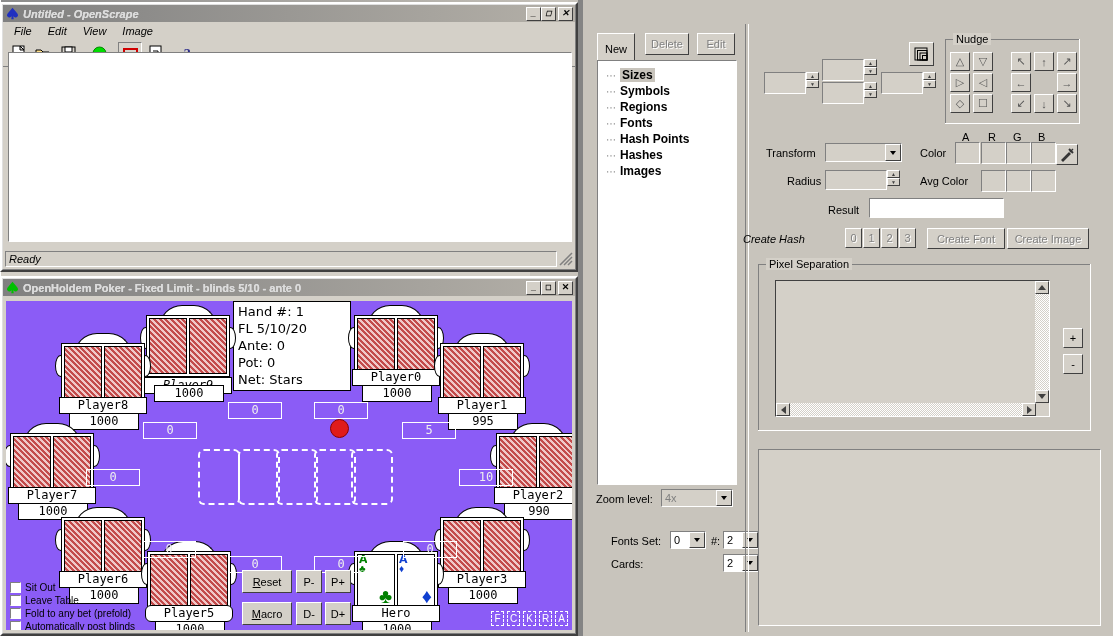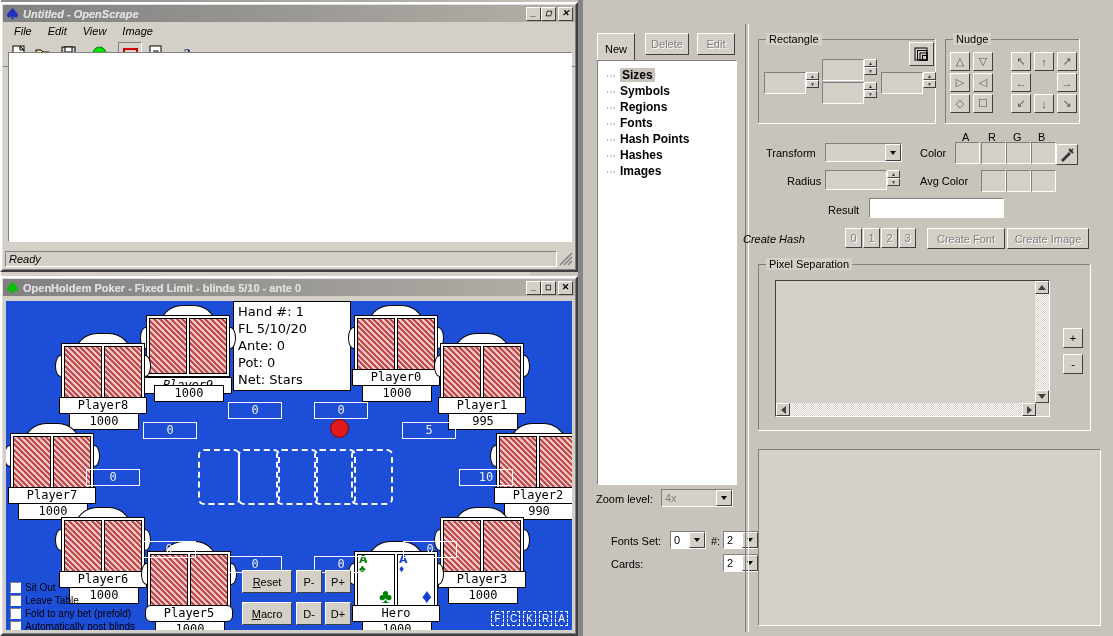--- a/index.html
+++ b/index.html
@@ -26,21 +26,21 @@
   .tb-sep{width:6px;}
   .tbtn{width:24px;height:23px;margin-right:1px;background:#d4d0c8;display:flex;align-items:center;justify-content:center;box-sizing:border-box;border:1px solid transparent;}
   .tbtn.pressed{border-top:1px solid #808080;border-left:1px solid #808080;border-right:1px solid #fff;border-bottom:1px solid #fff;background:#d8d4cc;}
   .canvas{position:absolute;left:5px;top:47px;width:564px;height:190px;background:#fff;border-top:1px solid #808080;border-left:1px solid #808080;border-right:1px solid #fff;border-bottom:1px solid #fff;box-sizing:border-box;}
   .statusbar{position:absolute;left:2px;right:2px;bottom:2px;height:16px;display:flex;align-items:center;}
   .status-pane{flex:1;height:16px;border-top:1px solid #808080;border-left:1px solid #808080;border-right:1px solid #fff;border-bottom:1px solid #fff;box-sizing:border-box;font-size:11px;padding-left:3px;line-height:14px;color:#000;}
   .status-grip{width:14px;height:14px;margin-left:2px;}
 
   
   #poker{left:0px;top:276px;width:578px;height:360px;}
-  .poker-felt{position:absolute;left:3px;top:22px;right:3px;bottom:3px;background:#1d4ed8;overflow:hidden;}
+  .poker-felt{position:absolute;left:3px;top:22px;right:3px;bottom:3px;background:#8b5cf6;overflow:hidden;}
   .seat{position:absolute;}
   .headshape{position:absolute;left:50%;transform:translateX(-50%);top:0;width:56px;height:22px;border:1px solid #000;border-bottom:none;border-radius:28px 28px 0 0;background:#fff;}
   .ear{position:absolute;top:22px;width:9px;height:20px;border:1px solid #000;border-radius:50%;background:#fff;}
   .ear.l{left:-6px;} .ear.r{right:-6px;}
   .cards{position:absolute;top:10px;left:0;width:84px;height:62px;background:#fff;border:1px solid #000;box-sizing:border-box;display:flex;gap:2px;padding:2px;}
   .cardback{flex:1;background:
       repeating-linear-gradient(45deg,#c34b4b 0 2px,#f0c8c8 2px 4px);
     border:1px solid #000;box-sizing:border-box;}
   .cardface{flex:1;background:#fff;border:1px solid #000;box-sizing:border-box;position:relative;overflow:hidden;}
   .cf-rank{position:absolute;left:1px;top:-1px;font-size:11px;font-weight:bold;font-family:"DejaVu Sans",sans-serif;line-height:11px;}
@@ -469,23 +469,20 @@
     <div class="lbl" style="left:611px;top:558px;">Cards:</div>
     <div class="combo white" style="left:723px;top:554px;width:36px;height:18px;">
       <span class="cval">2</span>
       <span class="carrow">
           <span class="arrow-d"></span>
         </span>
     </div>
 
     <div class="vsep"></div>
 
-    <div class="group" style="left:758px;top:39px;width:178px;height:85px;">
-      <span class="group-lbl">Rectangle</span>
-    </div>
     <div class="field" style="left:764px;top:72px;width:42px;height:22px;"></div>
     <div class="spin" style="left:806px;top:72px;">
         <div>
           <i>▲</i>
         </div>
         <div>
           <i>▼</i>
         </div>
       </div>
     <div class="field" style="left:822px;top:59px;width:42px;height:22px;"></div>

